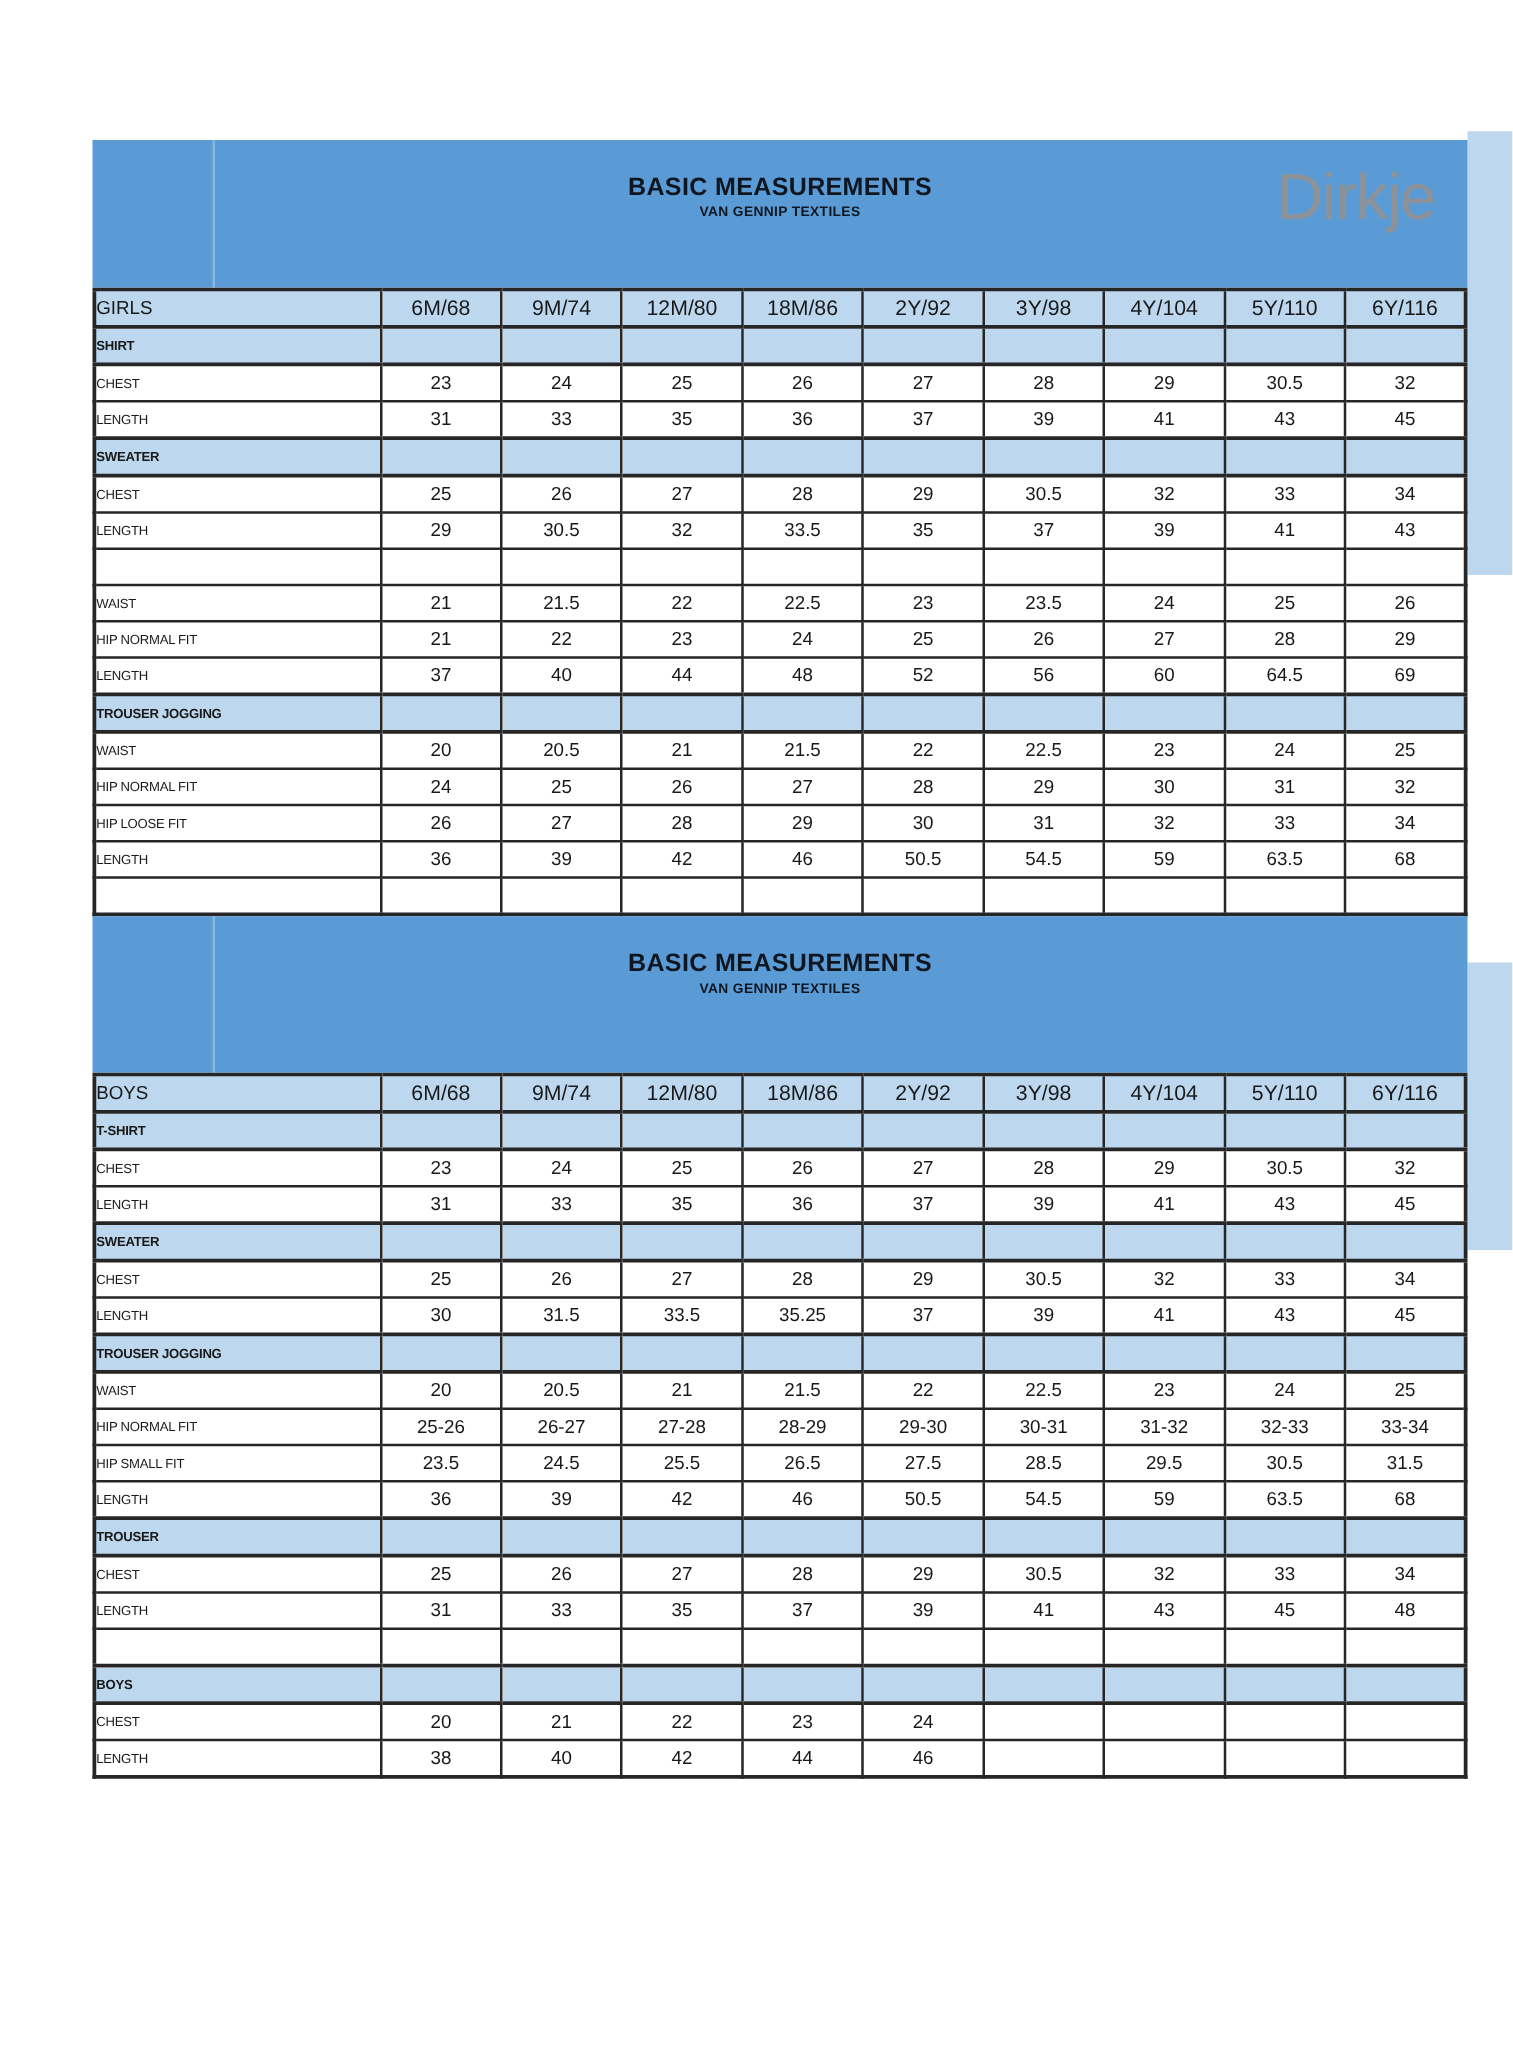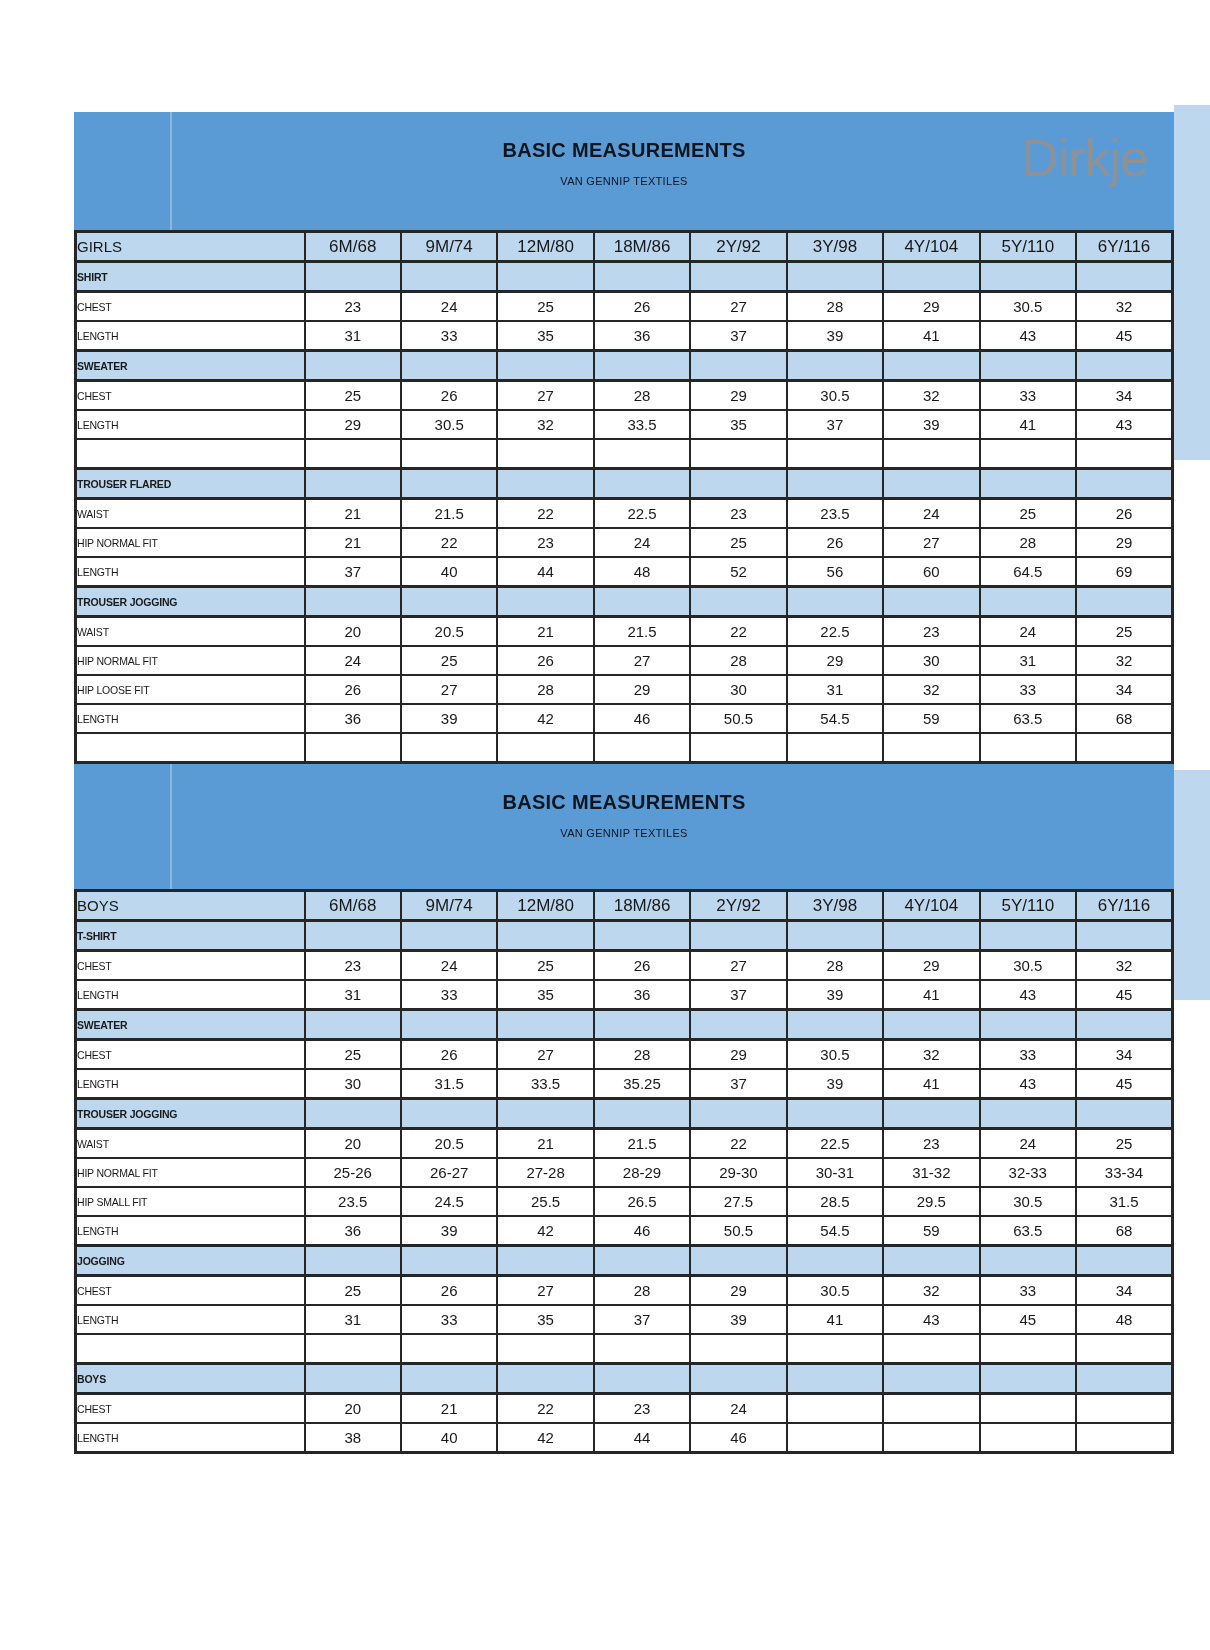--- a/index.html
+++ b/index.html
@@ -34,23 +34,23 @@
     background: rgba(255,255,255,0.28);
   }
   .banner .titles { padding-top: 27px; }
   .banner-title {
     font-size: 20px;
     font-weight: bold;
     letter-spacing: 0.3px;
     color: #10161f;
   }
   .banner-subtitle {
-    margin-top: 13px;
+    margin-top: 2px;
     font-size: 11px;
-    font-weight: normal;
+    font-weight: bold;
     letter-spacing: 0.3px;
     color: #10161f;
   }
   .logo {
     position: absolute;
     right: 26px;
     top: 16px;
     font-size: 52px;
     font-weight: normal;
     letter-spacing: -1px;
@@ -238,32 +238,20 @@
             <td class="val"></td>
             <td class="val"></td>
             <td class="val"></td>
             <td class="val"></td>
             <td class="val"></td>
             <td class="val"></td>
             <td class="val"></td>
             <td class="val"></td>
             <td class="val"></td>
           </tr>
-          <tr class="section-row">
-            <td class="rowlabel">TROUSER FLARED</td>
-            <td class="val"></td>
-            <td class="val"></td>
-            <td class="val"></td>
-            <td class="val"></td>
-            <td class="val"></td>
-            <td class="val"></td>
-            <td class="val"></td>
-            <td class="val"></td>
-            <td class="val"></td>
-          </tr>
           <tr class="data-row">
             <td class="rowlabel">WAIST</td>
             <td class="val">21</td>
             <td class="val">21.5</td>
             <td class="val">22</td>
             <td class="val">22.5</td>
             <td class="val">23</td>
             <td class="val">23.5</td>
             <td class="val">24</td>
             <td class="val">25</td>
@@ -530,21 +518,21 @@
             <td class="val">39</td>
             <td class="val">42</td>
             <td class="val">46</td>
             <td class="val">50.5</td>
             <td class="val">54.5</td>
             <td class="val">59</td>
             <td class="val">63.5</td>
             <td class="val">68</td>
           </tr>
           <tr class="section-row">
-            <td class="rowlabel">JOGGING</td>
+            <td class="rowlabel">TROUSER</td>
             <td class="val"></td>
             <td class="val"></td>
             <td class="val"></td>
             <td class="val"></td>
             <td class="val"></td>
             <td class="val"></td>
             <td class="val"></td>
             <td class="val"></td>
             <td class="val"></td>
           </tr>

